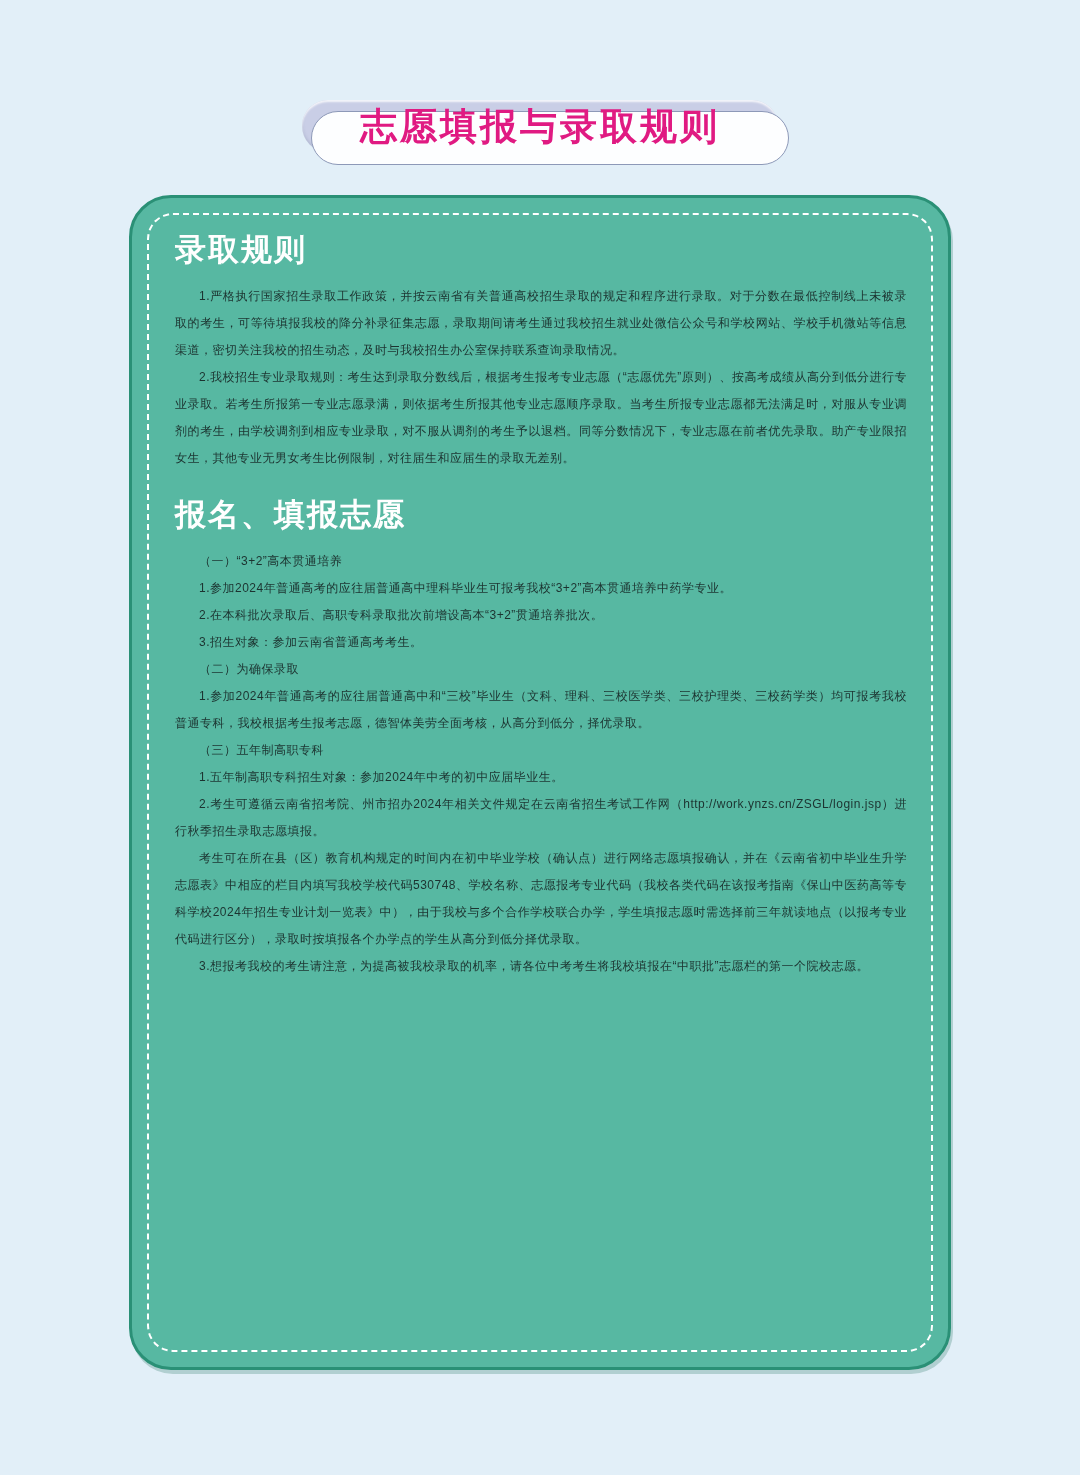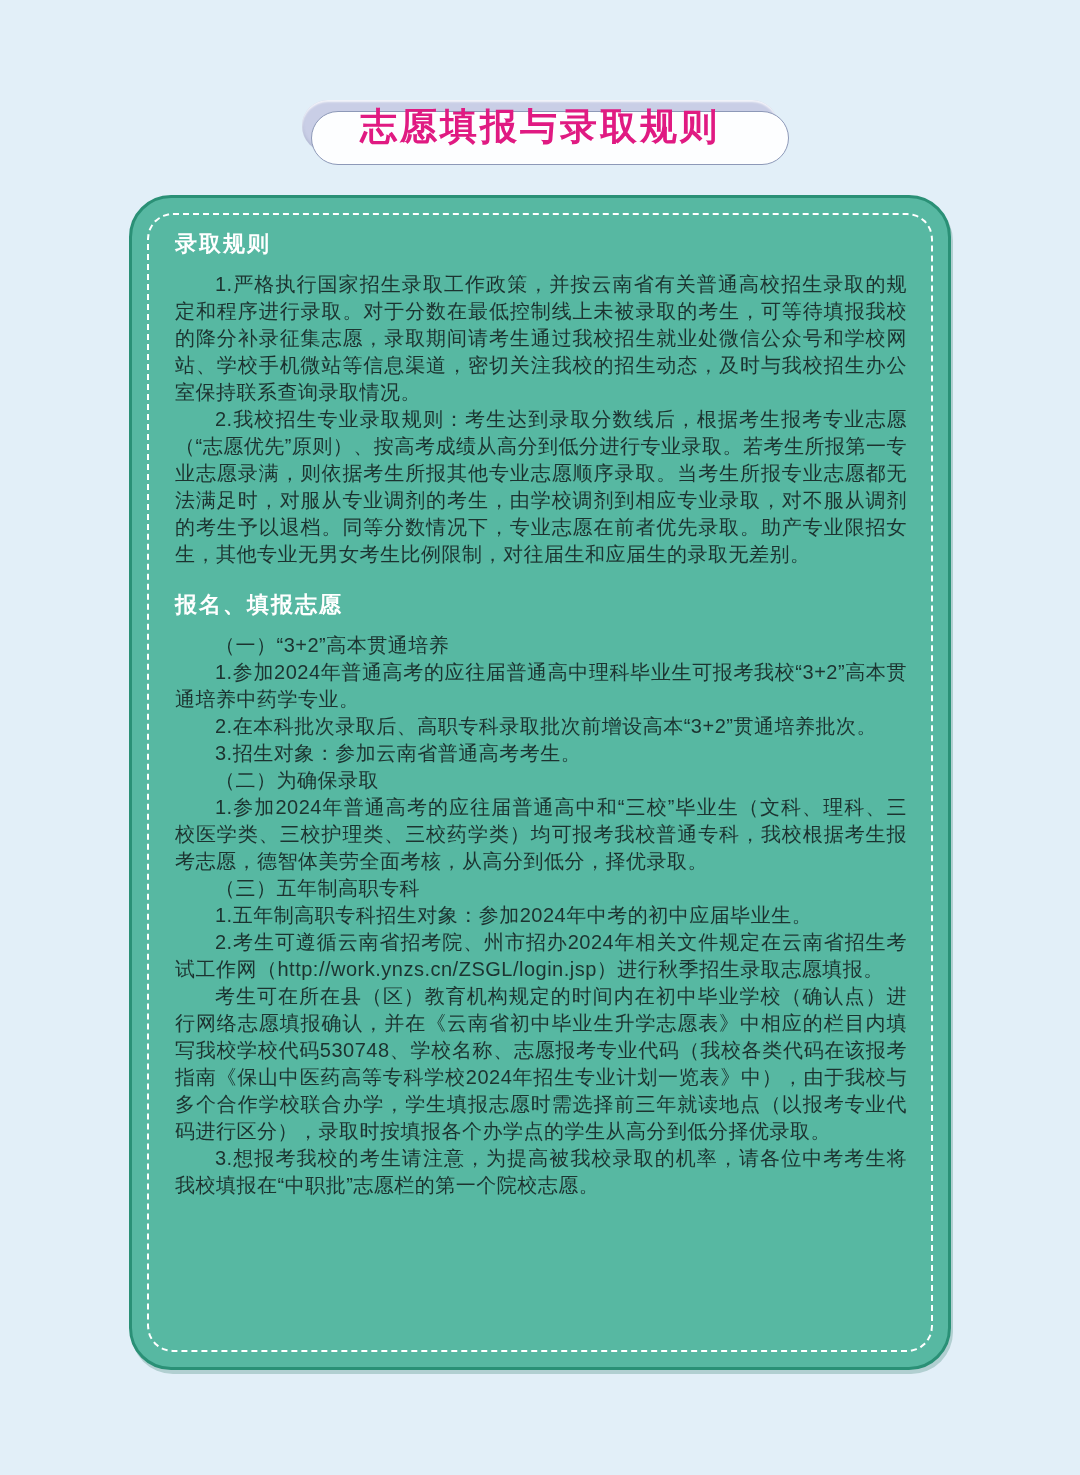--- a/index.html
+++ b/index.html
@@ -36,26 +36,26 @@
     background:var(--panel); border:3px solid var(--panel-border);
     border-radius:42px; padding:15px;
     box-shadow: 2px 4px 0 rgba(32,110,90,.25);
   }
   .panel-inner {
     width:100%; height:100%;
     border:2px dashed var(--dashed-border); border-radius:26px;
     padding:14px 24px 18px 26px; overflow:hidden;
   }
   .section-heading {
-    margin:0 0 12px 0; font-size:22px; font-weight:bold;
+    margin:0 0 12px 0; font-size:31px; font-weight:bold;
     color:var(--heading-text); letter-spacing:2px;
   }
   .section-heading.second { margin-top:22px; }
   .para {
-    margin:0; font-size:20px; line-height:27px; color:var(--body-text);
+    margin:0; font-size:12px; line-height:27px; color:var(--body-text);
     text-indent:2em; text-align:justify; letter-spacing:0.5px;
   }
 </style>
 </head>
 <body>
 
 <div class="banner">
   <span class="banner-title">志愿填报与录取规则</span>
 </div>
 

